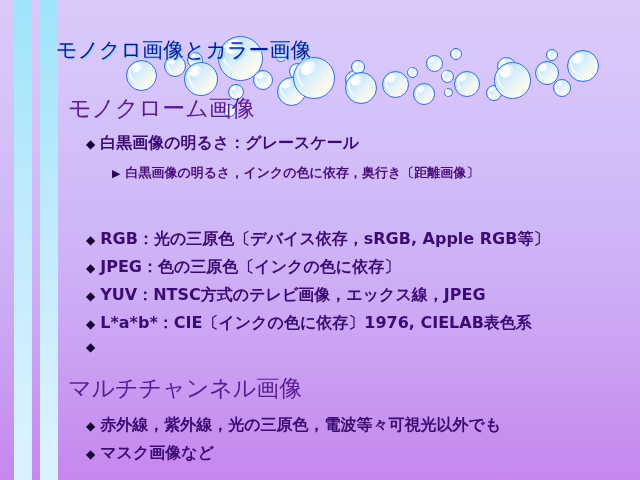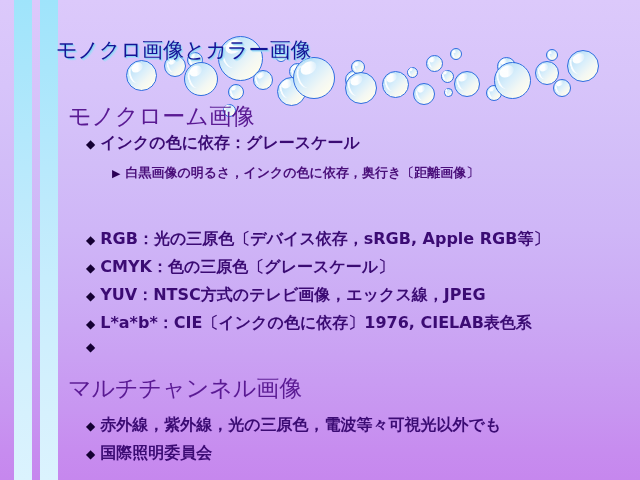--- a/index.html
+++ b/index.html
@@ -201,52 +201,52 @@
       <div class="bubble" style="left: 493.5px; top: 61.5px; width: 37px; height: 37px;"></div>
       <div class="bubble" style="left: 535px; top: 61px; width: 24px; height: 24px;"></div>
       <div class="bubble" style="left: 546px; top: 49px; width: 12px; height: 12px;"></div>
       <div class="bubble" style="left: 553px; top: 79px; width: 18px; height: 18px;"></div>
       <div class="bubble" style="left: 567px; top: 50px; width: 32px; height: 32px;"></div>
     </div>
 
   <div id="slide-title">モノクロ画像とカラー画像</div>
 
   <div id="content">
-      <div class="section-heading" style="left: 68px; top: 93px; margin-top: 8px;">モノクローム画像</div>
+      <div class="section-heading" style="left: 68px; top: 93px;">モノクローム画像</div>
       <div class="bullet-l1" style="left: 86px; top: 133px;">
         <span class="marker">◆</span>
-        <span>インクの色に依存：グレースケール</span>
+        <span>白黒画像の明るさ：グレースケール</span>
       </div>
       <div class="bullet-l2" style="left: 112px; top: 164px;">
         <span class="marker">▶</span>
         <span>白黒画像の明るさ，インクの色に依存，奥行き〔距離画像〕</span>
       </div>
       <div class="bullet-l1" style="left: 86px; top: 229px;">
         <span class="marker">◆</span>
         <span>RGB：光の三原色〔デバイス依存，sRGB, Apple RGB等〕</span>
       </div>
       <div class="bullet-l1" style="left: 86px; top: 257px;">
         <span class="marker">◆</span>
-        <span>CMYK：色の三原色〔グレースケール〕</span>
+        <span>JPEG：色の三原色〔インクの色に依存〕</span>
       </div>
       <div class="bullet-l1" style="left: 86px; top: 285px;">
         <span class="marker">◆</span>
         <span>YUV：NTSC方式のテレビ画像，エックス線，JPEG</span>
       </div>
       <div class="bullet-l1" style="left: 86px; top: 313px;">
         <span class="marker">◆</span>
         <span>L*a*b*：CIE〔インクの色に依存〕1976, CIELAB表色系</span>
       </div>
       <div class="bullet-l1" style="left: 86px; top: 341px;">
         <span class="marker">◆</span>
       </div>
       <div class="section-heading" style="left: 68px; top: 373px;">マルチチャンネル画像</div>
       <div class="bullet-l1" style="left: 86px; top: 415px;">
         <span class="marker">◆</span>
         <span>赤外線，紫外線，光の三原色，電波等々可視光以外でも</span>
       </div>
       <div class="bullet-l1" style="left: 86px; top: 443px;">
         <span class="marker">◆</span>
-        <span>国際照明委員会</span>
+        <span>マスク画像など</span>
       </div>
     </div>
 
 </div>
 
 </body></html>

